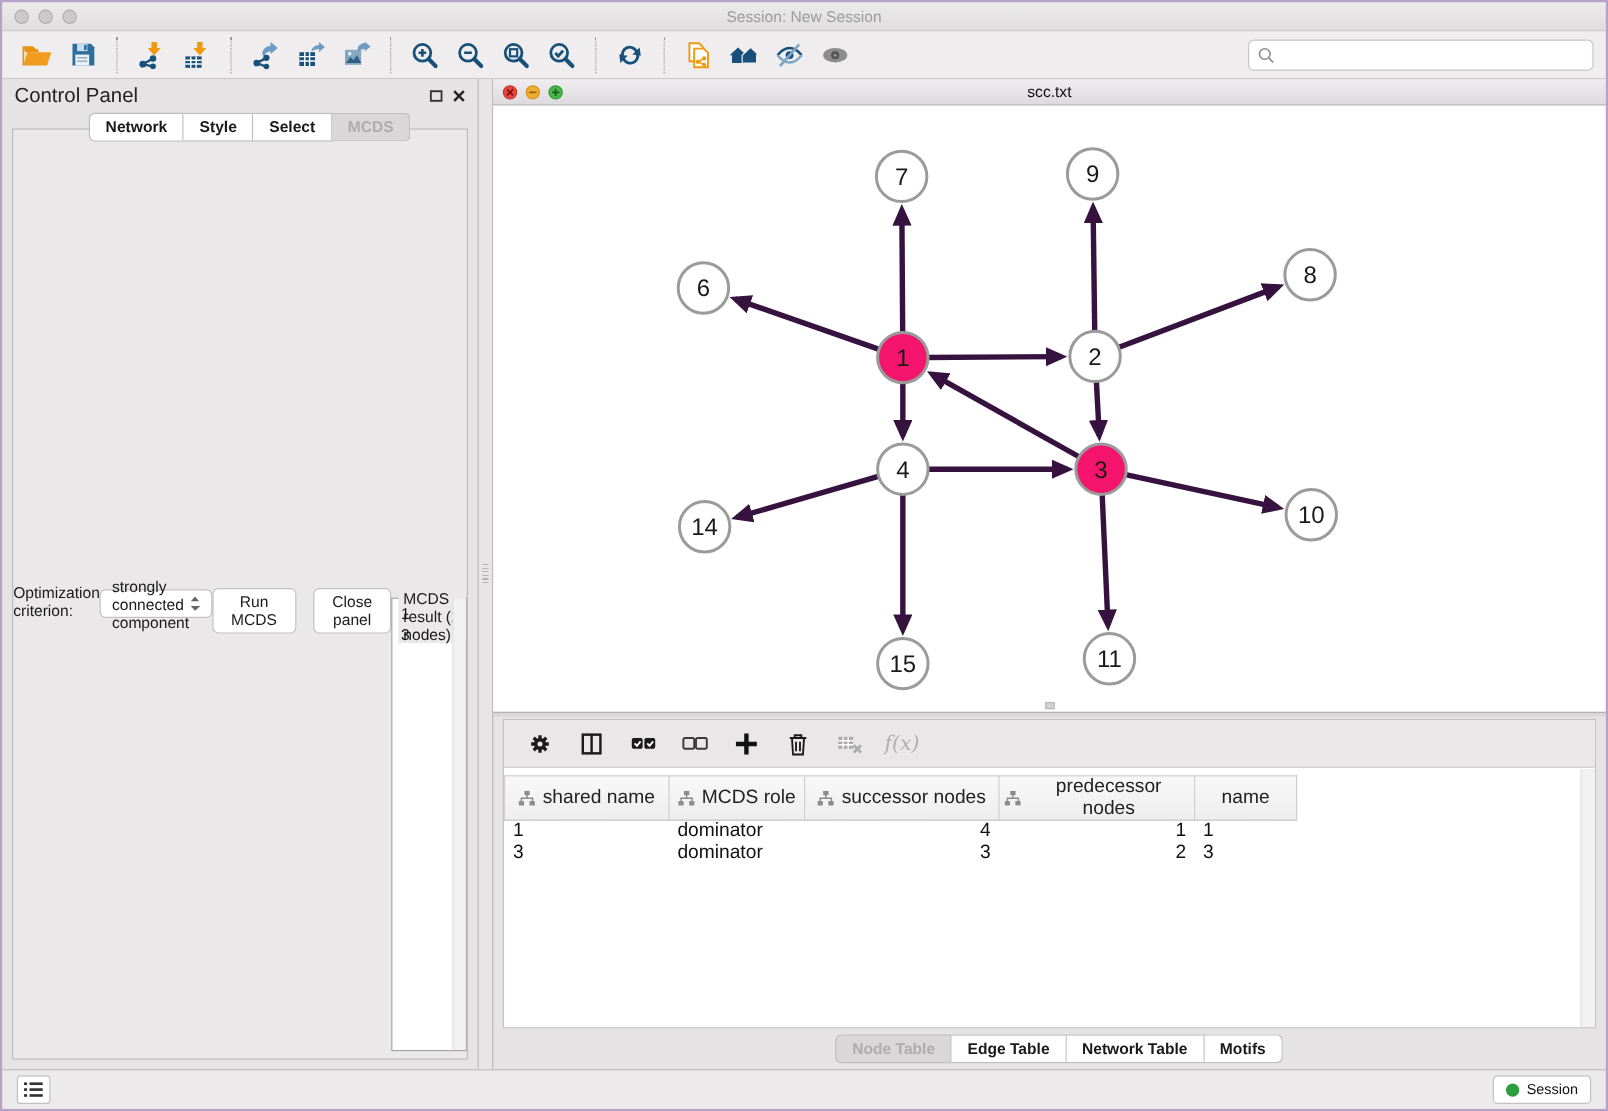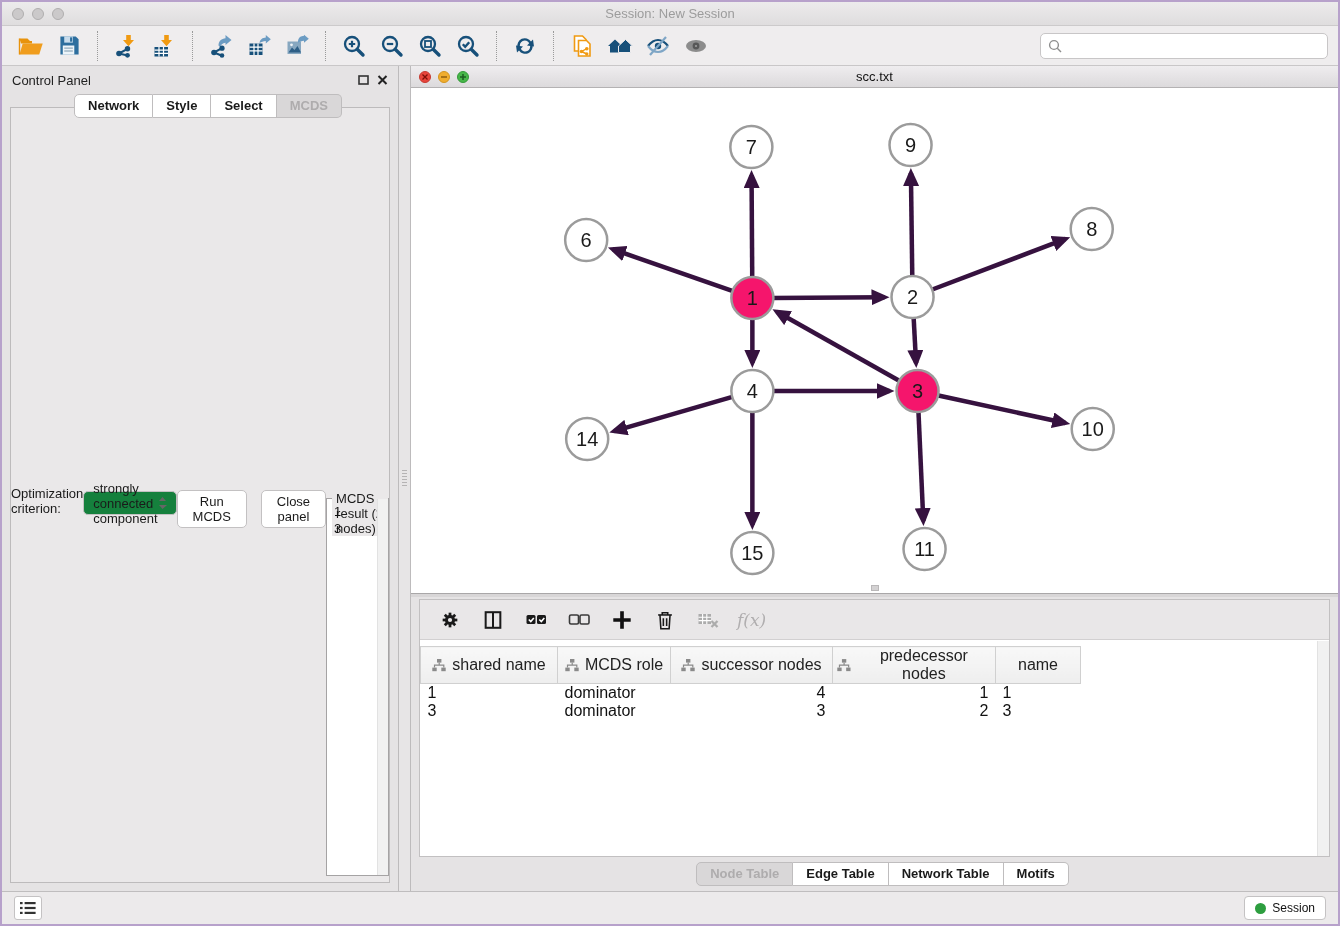--- a/index.html
+++ b/index.html
@@ -29,37 +29,37 @@
                  padding: 0 7px; gap: 5px; }
   .search-input { border: none; outline: none; flex: 1; font-size: 13px; background: transparent; }
 
   
   .main { flex: 1; display: flex; min-height: 0; }
 
   
   .control-panel { width: 396px; flex: 0 0 396px; background: #e5e3e4; display: flex;
                    flex-direction: column; }
   .panel-header { height: 28px; flex: 0 0 28px; display: flex; align-items: center; padding: 0 10px; }
-  .panel-title { font-size: 13px; color: #222; }
+  .panel-title { font-size: 17px; color: #222; }
   .panel-controls { margin-left: auto; display: flex; gap: 8px; align-items: center; }
   .panel-controls .pbtn { background: none; border: none; padding: 0; display: flex; }
 
   .tabrow { display: flex; justify-content: center; position: relative; z-index: 2;
             margin-bottom: -11px; padding-left: 16px; }
   .tab { padding: 3px 13px 4px; font-size: 13px; font-weight: bold; color: #1a1a1a;
          background: #fff; border: 1px solid #bfbdbe; border-left: none; line-height: 15px; }
   .tab:first-child { border-left: 1px solid #bfbdbe; border-radius: 5px 0 0 5px; }
   .tab:last-child { border-radius: 0 5px 5px 0; }
   .tab.selected { background: #d9d7d8; color: #aeacad; }
 
   .cp-content { flex: 1; margin: 0 8px 8px; border: 1px solid #bdbbbc; background: #eae8e9;
                 display: flex; flex-direction: row; align-items: center; padding-top: 16px;
                 min-height: 0; }
   .opt-label { font-size: 13px; color: #1a1a1a; margin: 6px 0 10px; }
-  .dropdown { width: 310px; height: 24px; background: #15803d; border: 1px solid #c3c1c2;
+  .dropdown { width: 310px; height: 24px; background: #ffffff; border: 1px solid #c3c1c2;
               border-radius: 5px; display: flex; align-items: center; padding: 0 9px;
               font-size: 13px; color: #1a1a1a; }
   .dropdown .chev { margin-left: auto; display: flex; }
   .btn-row { display: flex; gap: 14px; margin-top: 12px; }
   .push-btn { background: #fff; border: 1px solid #c3c1c2; border-radius: 5px; font-size: 13px;
               padding: 3px 15px; color: #1a1a1a; font-family: Liberation Sans, sans-serif; }
 
   .result-box { margin-top: auto; margin-bottom: 6px; width: 372px; height: 378px;
                 border: 1px solid #a5a3a4; position: relative; background: #fff; }
   .result-title { position: absolute; top: -8px; left: 5px; background: #eae8e9; padding: 0 4px;

